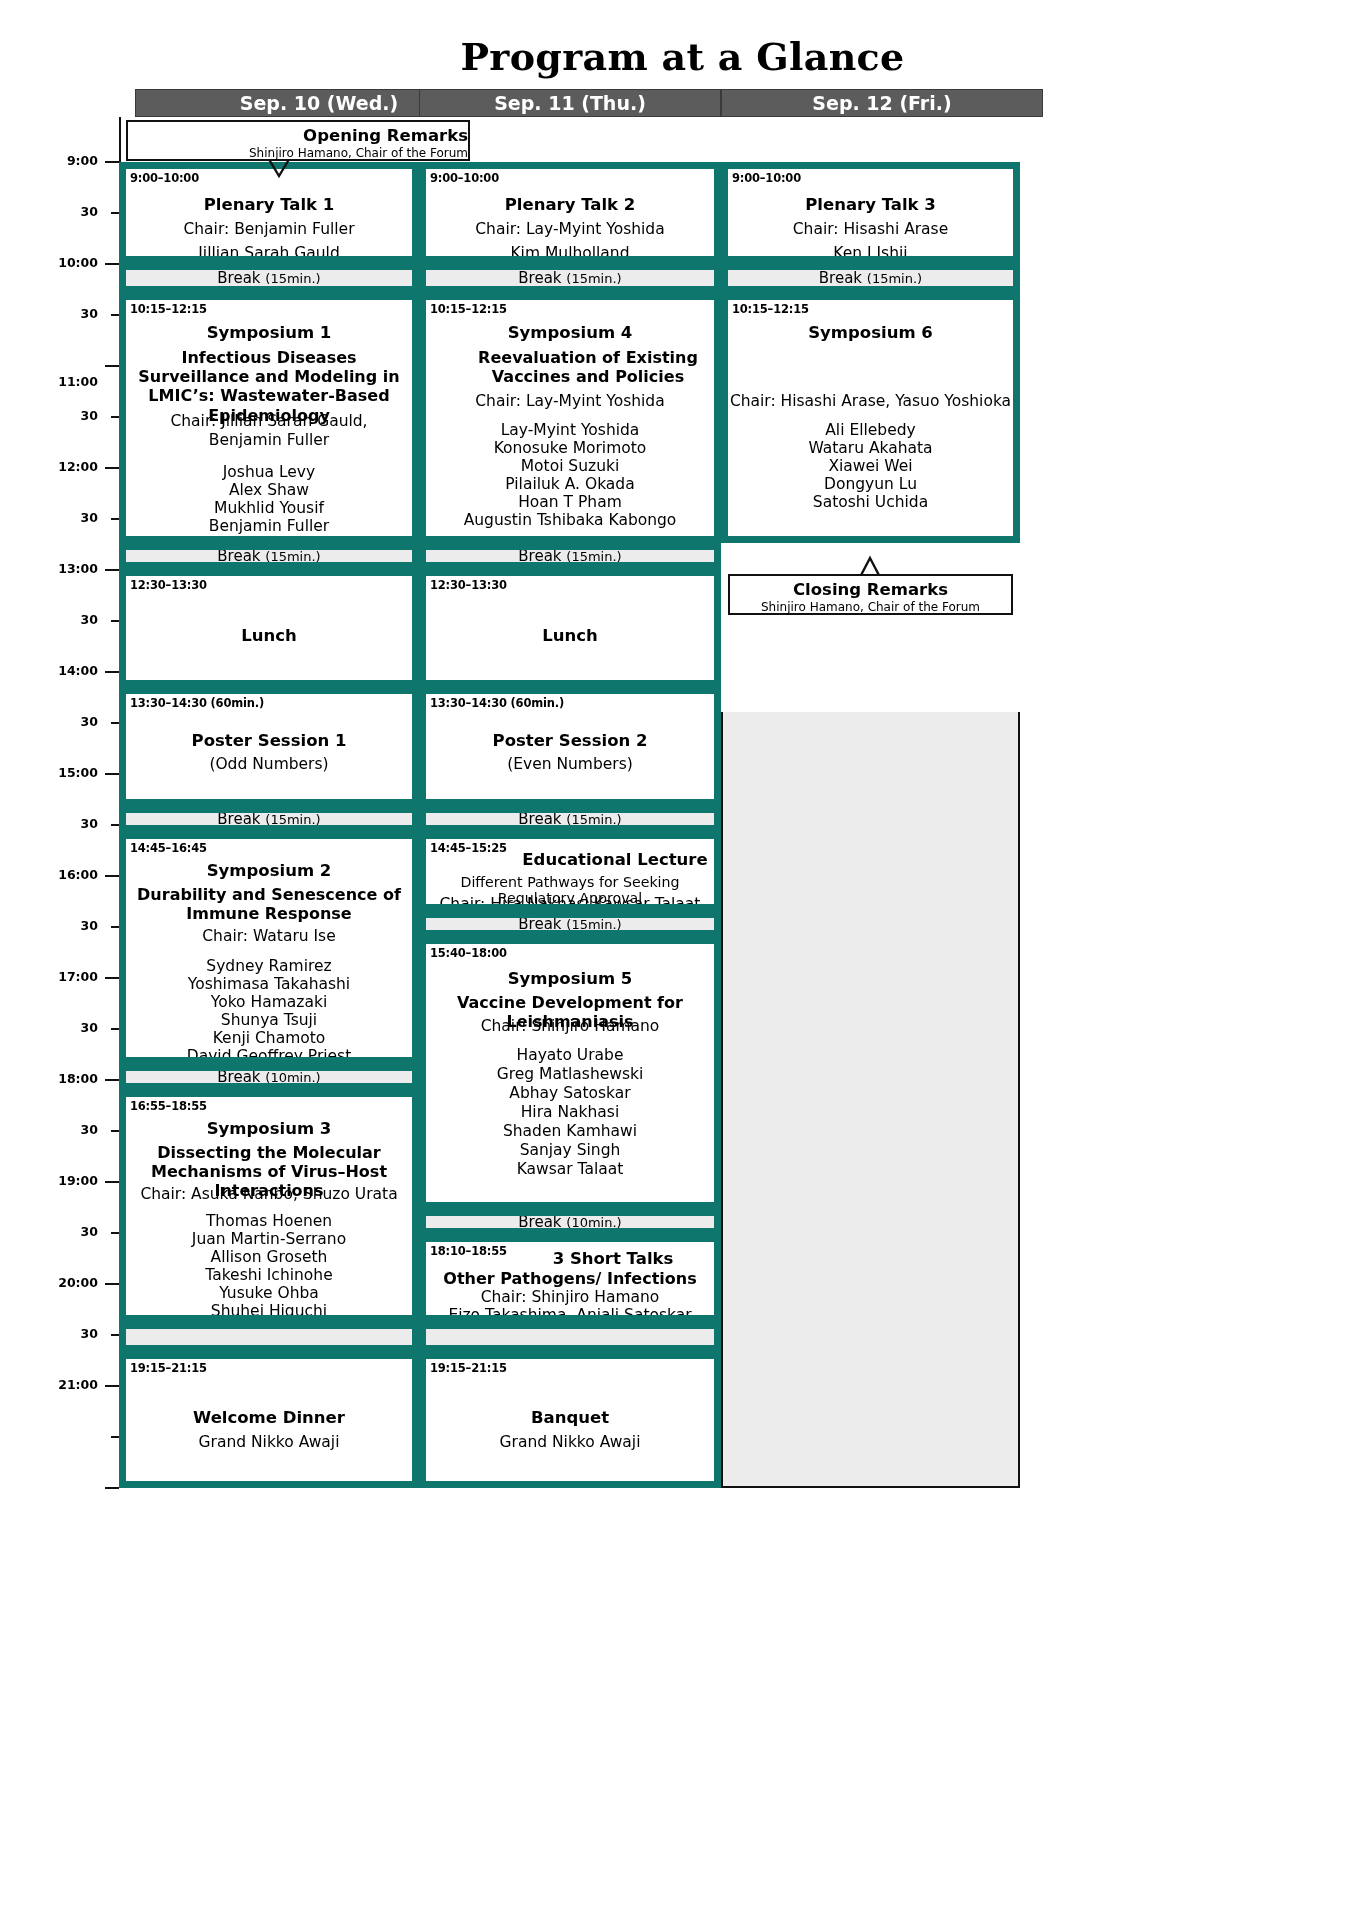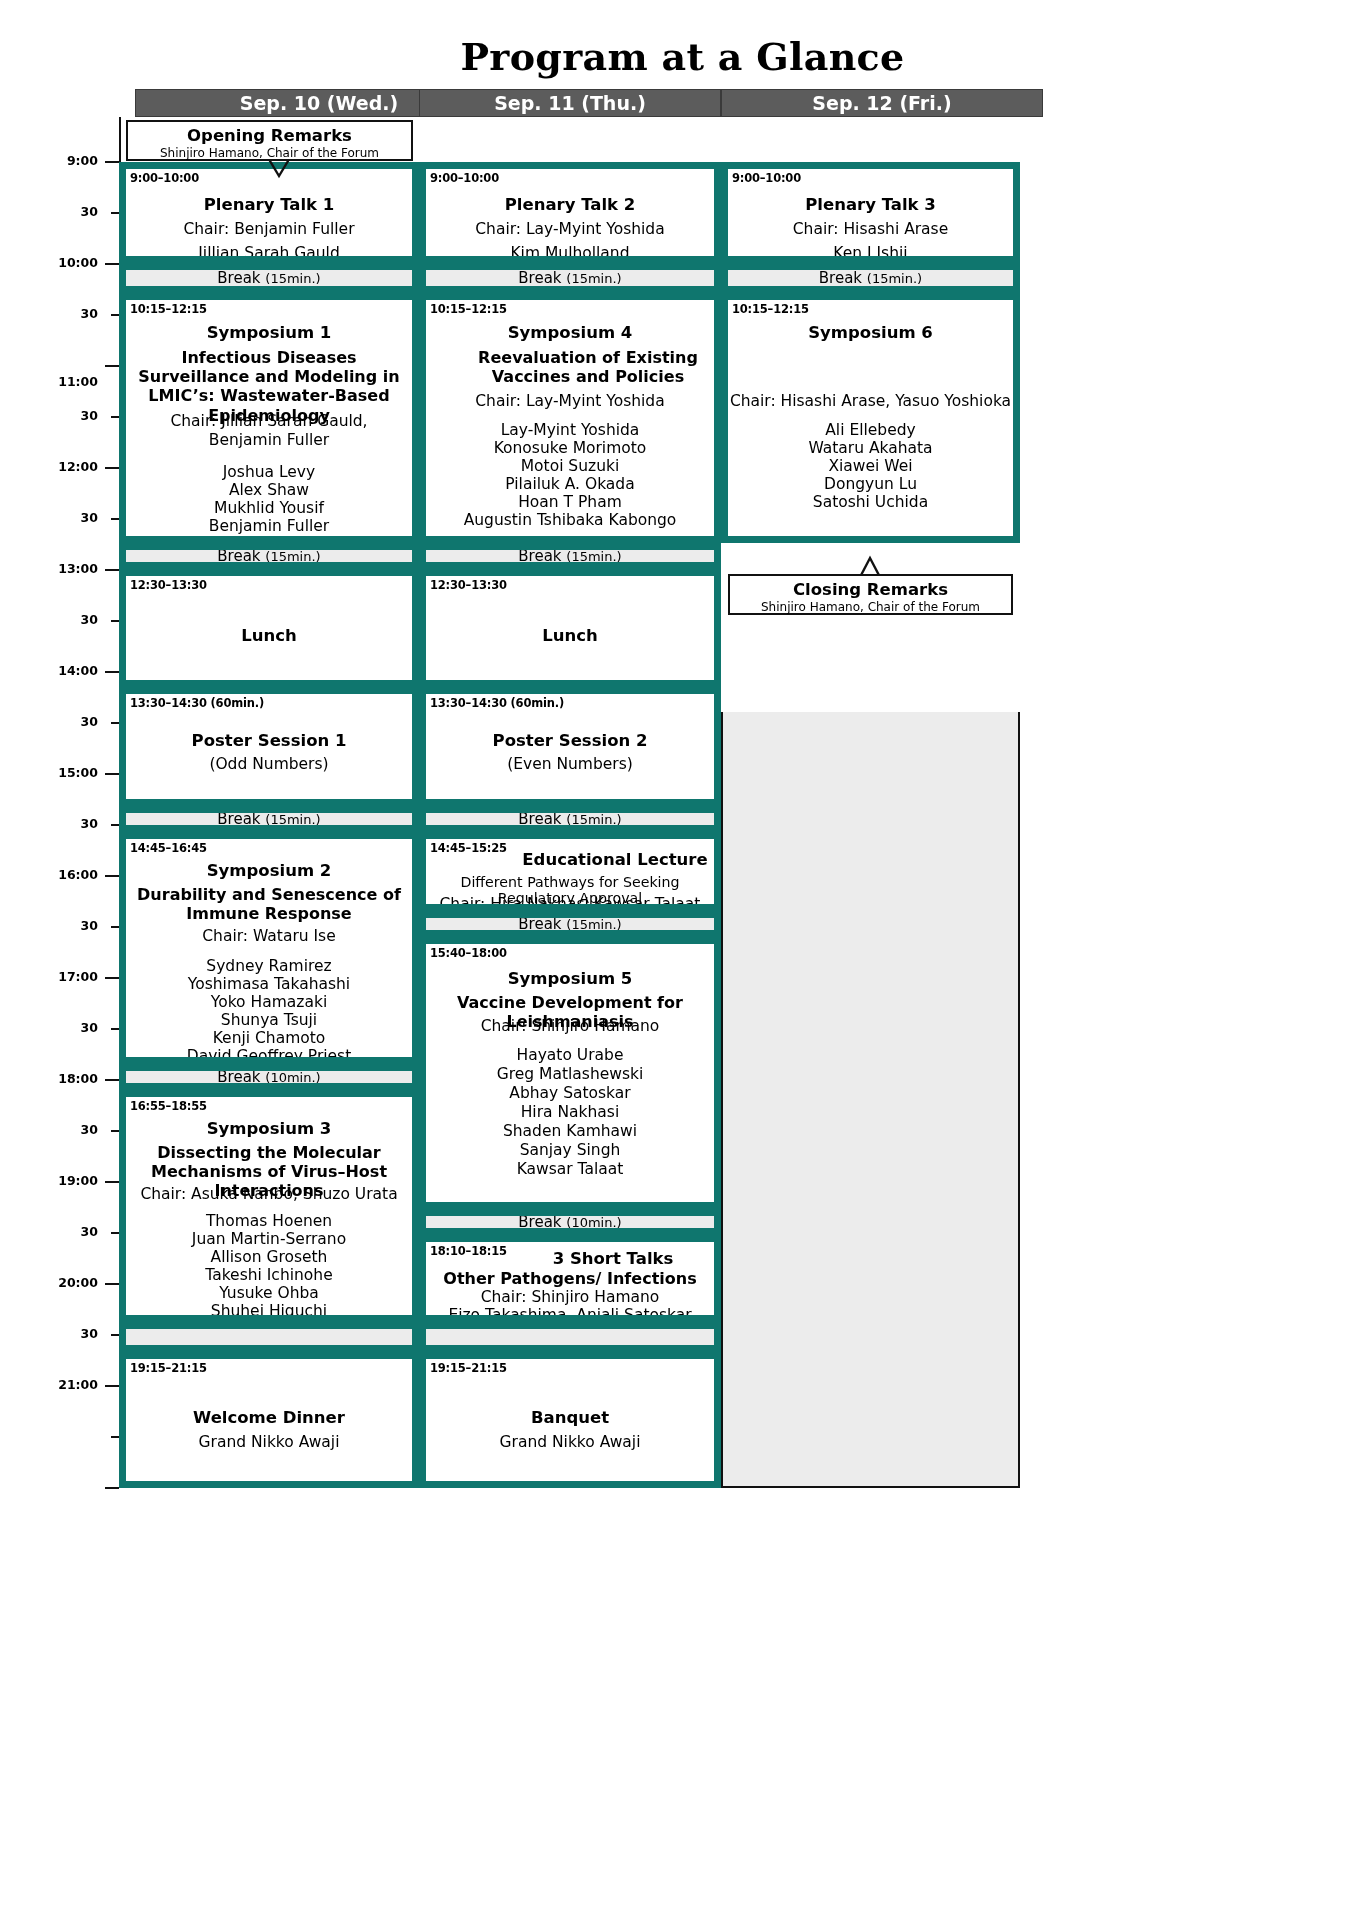--- a/index.html
+++ b/index.html
@@ -318,21 +318,21 @@
     <div class="body-center spk" style="top:178px;">Shaden Kamhawi</div>
     <div class="body-center spk" style="top:197px;">Sanjay Singh</div>
     <div class="body-center spk" style="top:216px;">Kawsar Talaat</div>
   </div>
 
   <div class="blk grey" style="left:419px;top:1209px;width:302px;height:26px;">
     <div class="brk"><span>Break</span>&nbsp;<span class="mins">(10min.)</span></div>
   </div>
 
   <div class="blk" style="left:419px;top:1235px;width:302px;height:87px;">
-    <div class="tm">18:10–18:15</div>
+    <div class="tm">18:10–18:55</div>
     <div class="body-center ttl" style="top:7px;left:86px;">3 Short Talks</div>
     <div class="body-center ttl2" style="top:27px;">Other Pathogens/ Infections</div>
     <div class="body-center sub" style="top:46px;">Chair: Shinjiro Hamano</div>
     <div class="body-center spk" style="top:64px;">Eizo Takashima, Anjali Satoskar</div>
     <div class="body-center spk" style="top:82px;">Shu Nakamura</div>
   </div>
 
   <div class="blk grey" style="left:419px;top:1322px;width:302px;height:30px;"></div>
 
   <div class="blk" style="left:419px;top:1352px;width:302px;height:136px;">
@@ -359,21 +359,21 @@
     <div class="body-center spk" style="top:121px;">Ali Ellebedy</div>
     <div class="body-center spk" style="top:139px;">Wataru Akahata</div>
     <div class="body-center spk" style="top:157px;">Xiawei Wei</div>
     <div class="body-center spk" style="top:175px;">Dongyun Lu</div>
     <div class="body-center spk" style="top:193px;">Satoshi Uchida</div>
   </div>
 
   <svg class="pointer" style="left:119px;top:130px;width:300px;height:60px;" viewBox="0 0 300 60">
     <polyline points="148,26 160,46 172,26" fill="none" stroke="#111" stroke-width="2.4"></polyline>
   </svg>
-  <div class="callout" style="left:126px;top:120px;width:287px;height:41px;">
+  <div class="callout" style="left:126px;top:120px;width:344px;height:41px;text-align:right;">
     <div class="c1">Opening Remarks</div>
     <div class="c2">Shinjiro Hamano, Chair of the Forum</div>
   </div>
 
   <svg class="pointer" style="left:721px;top:535px;width:299px;height:60px;" viewBox="0 0 299 60">
     <polyline points="137,46 149,23 161,46" fill="none" stroke="#111" stroke-width="2.4"></polyline>
   </svg>
   <div class="callout" style="left:728px;top:574px;width:285px;height:41px;">
     <div class="c1">Closing Remarks</div>
     <div class="c2">Shinjiro Hamano, Chair of the Forum</div>

